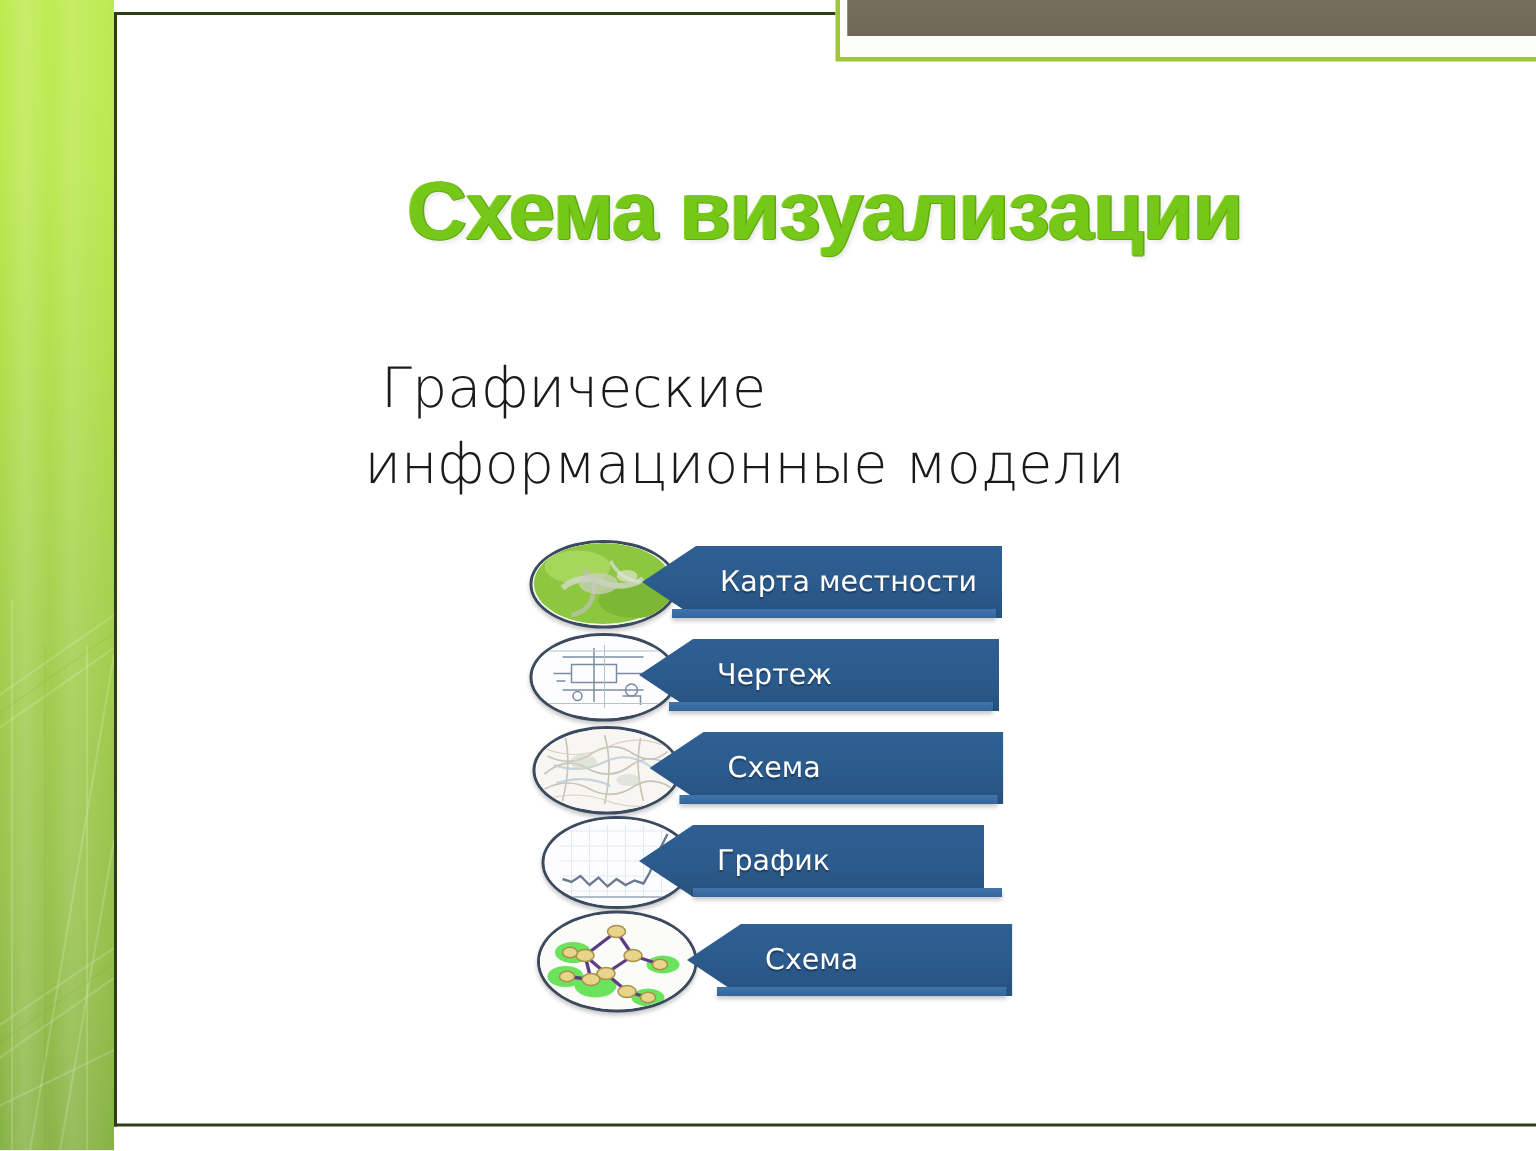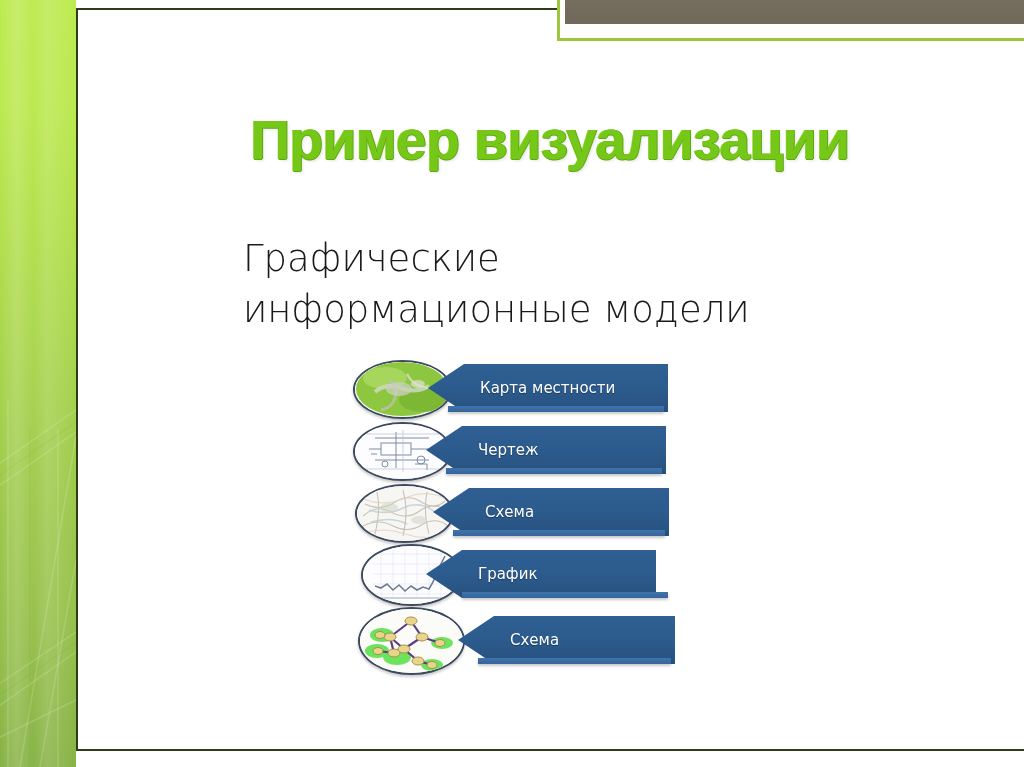--- a/index.html
+++ b/index.html
@@ -117,21 +117,21 @@
   .subtitle {
     position: absolute;
     left: 243px; top: 233px;
     width: 640px;
     color: #1a1a1a;
     font-size: 37px;
     font-weight: 300;
     line-height: 1.38;
     font-family: "DejaVu Sans", "Liberation Sans", sans-serif;
   }
-  .subtitle .l1 { display: block; }
+  .subtitle .l1 { display: block; margin-left: 11px; }
   .subtitle .l2 { display: block; }
 
   
   .diagram {
     position: absolute;
     left: 243px; top: 352px;
     width: 560px; height: 350px;
   }
 
   .row {
@@ -166,21 +166,21 @@
     -webkit-clip-path: polygon(36px 0, 100% 0, 100% 100%, 36px 100%, 0 50%);
     clip-path: polygon(36px 0, 100% 0, 100% 100%, 36px 100%, 0 50%);
     box-shadow: 3px 3px 4px rgba(0,0,0,0.20);
   }
   .banner-label {
     position: absolute;
     left: 52px;
     top: 50%;
     transform: translateY(-50%);
     color: #ffffff;
-    font-size: 15px;
+    font-size: 19px;
     font-weight: 500;
     white-space: nowrap;
     text-shadow: 0 1px 1px rgba(0,0,0,0.35);
     font-family: "DejaVu Sans", "Liberation Sans", sans-serif;
   }
   .banner-accent {
     position: absolute;
     height: 6px;
     top: 48px;
     background: linear-gradient(to bottom, #3f74ac 0%, #35659a 100%);
@@ -235,21 +235,21 @@
 
   <div class="frame-top"></div>
   <div class="frame-left"></div>
   <div class="frame-bottom"></div>
 
   <div class="plate-outline"></div>
   <div class="plate-fill">
     <div class="plate-fill-inner"></div>
   </div>
 
-  <div class="title">Пример визуализации</div>
+  <div class="title">Схема визуализации</div>
 
   <div class="subtitle">
     <span class="l1">Графические</span>
     <span class="l2">информационные модели</span>
   </div>
 
   <div class="diagram">
 
     <div class="row row-0">
       <div class="thumb t0">

